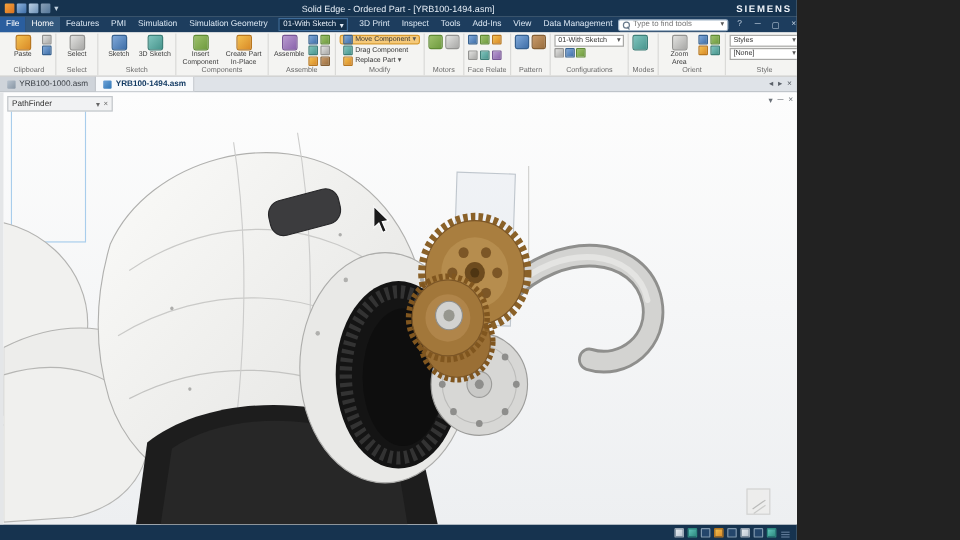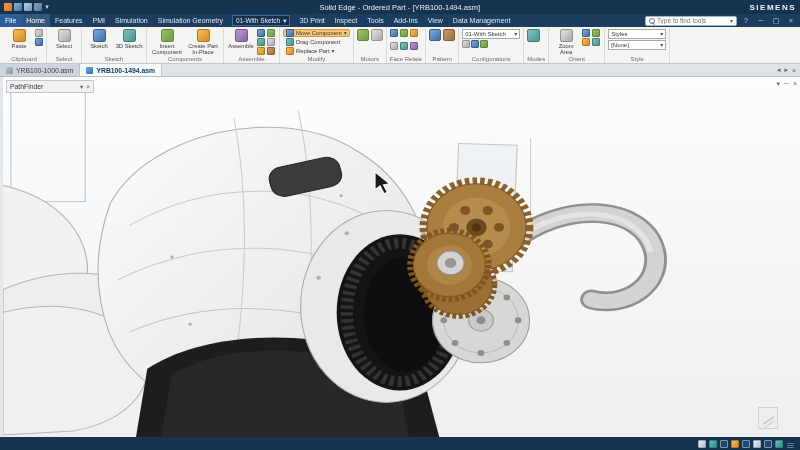--- a/index.html
+++ b/index.html
@@ -1,18 +1,18 @@
 <!DOCTYPE html>
 <html><head>
 <meta charset="utf-8">
 <style>
   * { margin:0; padding:0; box-sizing:border-box; }
   html,body { width:800px; height:450px; overflow:hidden; }
   body { font-family:"Liberation Sans", sans-serif; background:#222; }
-  .app { width:800px; height:450px; display:flex; flex-direction:column; background:#f4f4f2; }
+  .app { width:664px; height:450px; display:flex; flex-direction:column; background:#f4f4f2; }
 
   
   .titlebar { height:14px; background:#16334f; color:#d7e3f0; display:flex; align-items:center; font-size:7.5px; padding:0 4px; flex:0 0 auto; }
   .qat { display:flex; align-items:center; gap:2px; }
   .qic { width:8px; height:8px; border-radius:1px; display:inline-block; }
   .qic.app { background:linear-gradient(135deg,#f3a23d,#d9711f); }
   .qic.save { background:linear-gradient(135deg,#8fb4dd,#3f6fa8); }
   .qic.undo { background:linear-gradient(135deg,#bcd0e4,#6f93b8); }
   .qic.redo { background:linear-gradient(135deg,#bcd0e4,#6f93b8); opacity:.7; }
   .ttl { flex:1; text-align:center; color:#e6eef7; white-space:nowrap; overflow:hidden; }

